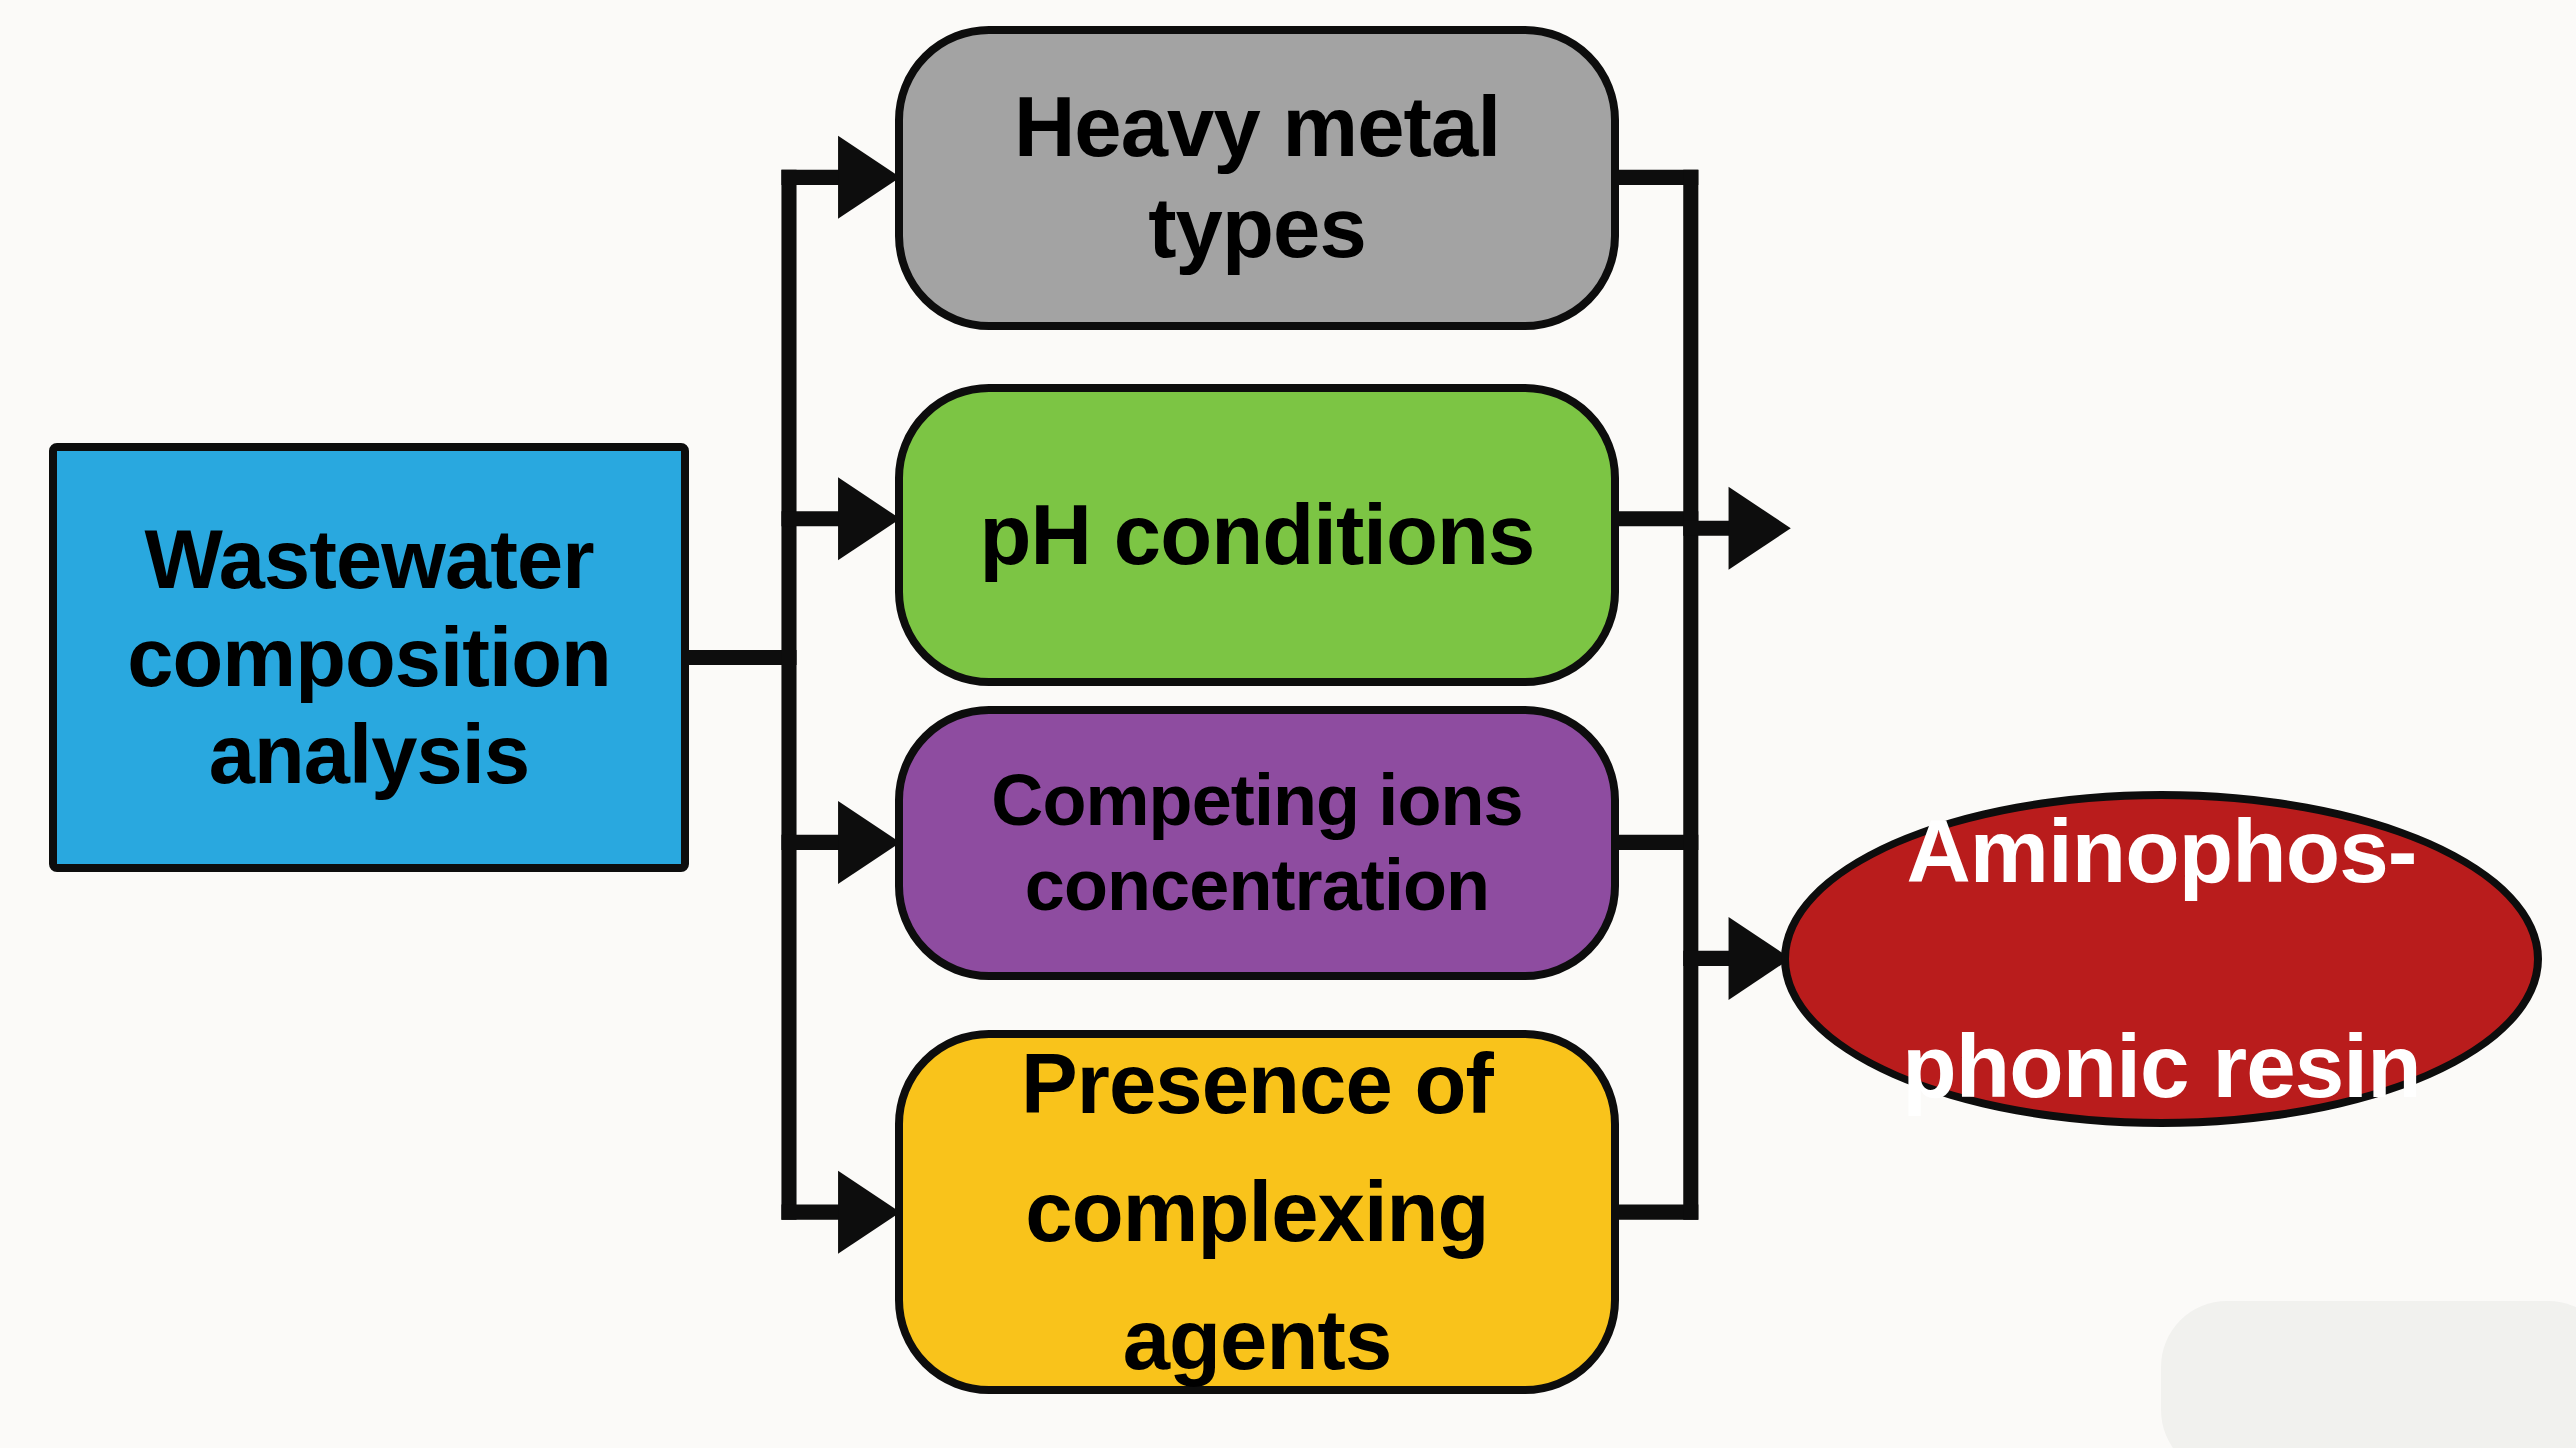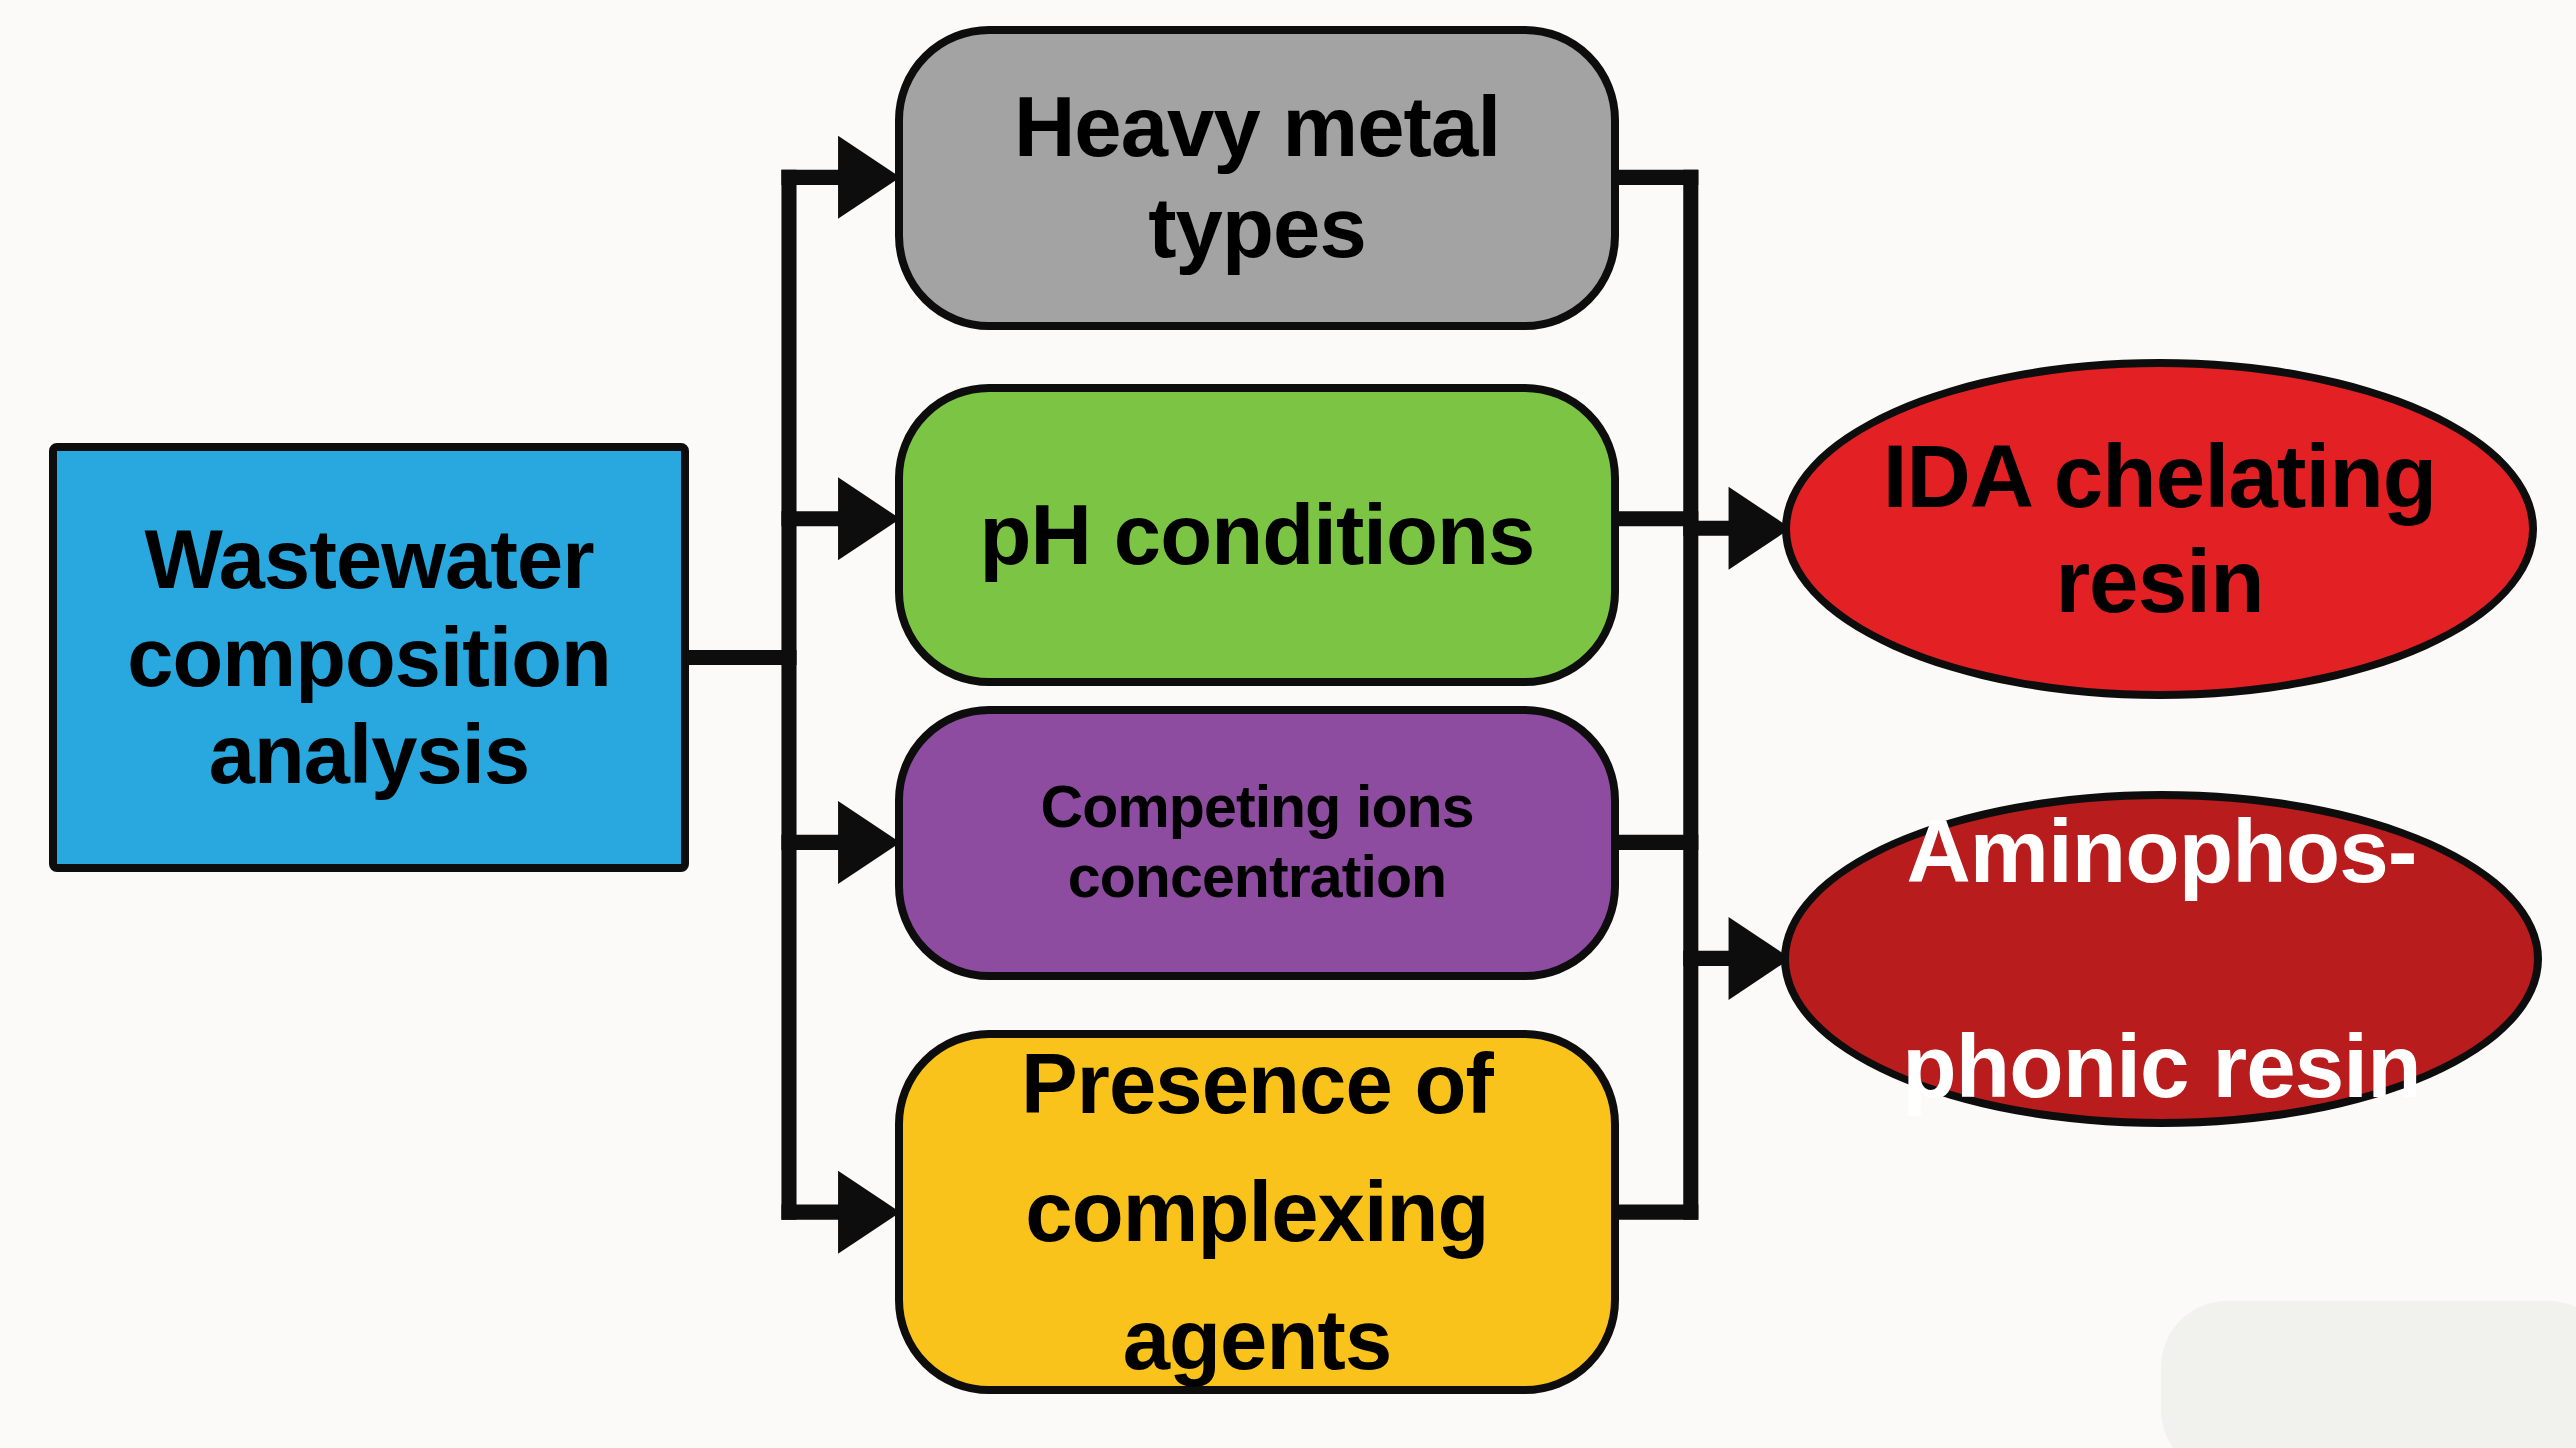--- a/index.html
+++ b/index.html
@@ -22,21 +22,21 @@
     color:#000;
     letter-spacing:-0.9px;
     line-height:1.18;
   }
   .rect{border-radius:8px;}
   .rounded{border-radius:94px;}
   .ellipse{border-radius:50%;}
   .node-source{left:49px;top:443px;width:640px;height:429px;font-size:83px;}
   .node-f0{left:895px;top:25.5px;width:724px;height:304px;font-size:85px;}
   .node-f1{left:895px;top:384px;width:724px;height:302px;font-size:85px;}
-  .node-f2{left:895px;top:706px;width:724px;height:274px;font-size:59px;}
+  .node-f2{left:895px;top:706px;width:724px;height:274px;font-size:72px;}
   .node-f3{left:895px;top:1030px;width:724px;height:364px;font-size:85px;}
   .node-o0{left:1782px;top:359px;width:755px;height:340px;font-size:89px;}
   .node-o1{left:1781px;top:791px;width:761px;height:336px;font-size:89px;}
   .watermark{
     position:absolute;right:-38px;bottom:-28px;
     width:453px;height:175px;
     background:#f1f1ee;border-radius:66px;
   }
 </style>
 </head>
@@ -89,24 +89,20 @@
       <div>Competing ions</div>
       <div>concentration</div>
     </div>
 
   <div class="node rounded node-f3" style="background-color: rgb(249, 195, 27); color: rgb(0, 0, 0); gap: 28px;">
       <div>Presence of</div>
       <div>complexing</div>
       <div>agents</div>
     </div>
 
-  <div class="node ellipse node-o0" style="background-color: rgb(227, 33, 37); color: rgb(0, 0, 0);">
-      <div>IDA chelating</div>
-      <div>resin</div>
-    </div>
 
   <div class="node ellipse node-o1" style="background-color: #b91c1c; color: rgb(255, 255, 255); justify-content: space-between;">
       <div>Aminophos-</div>
       <div>phonic resin</div>
     </div>
 
   <div class="watermark"></div>
 </div>
 
 

